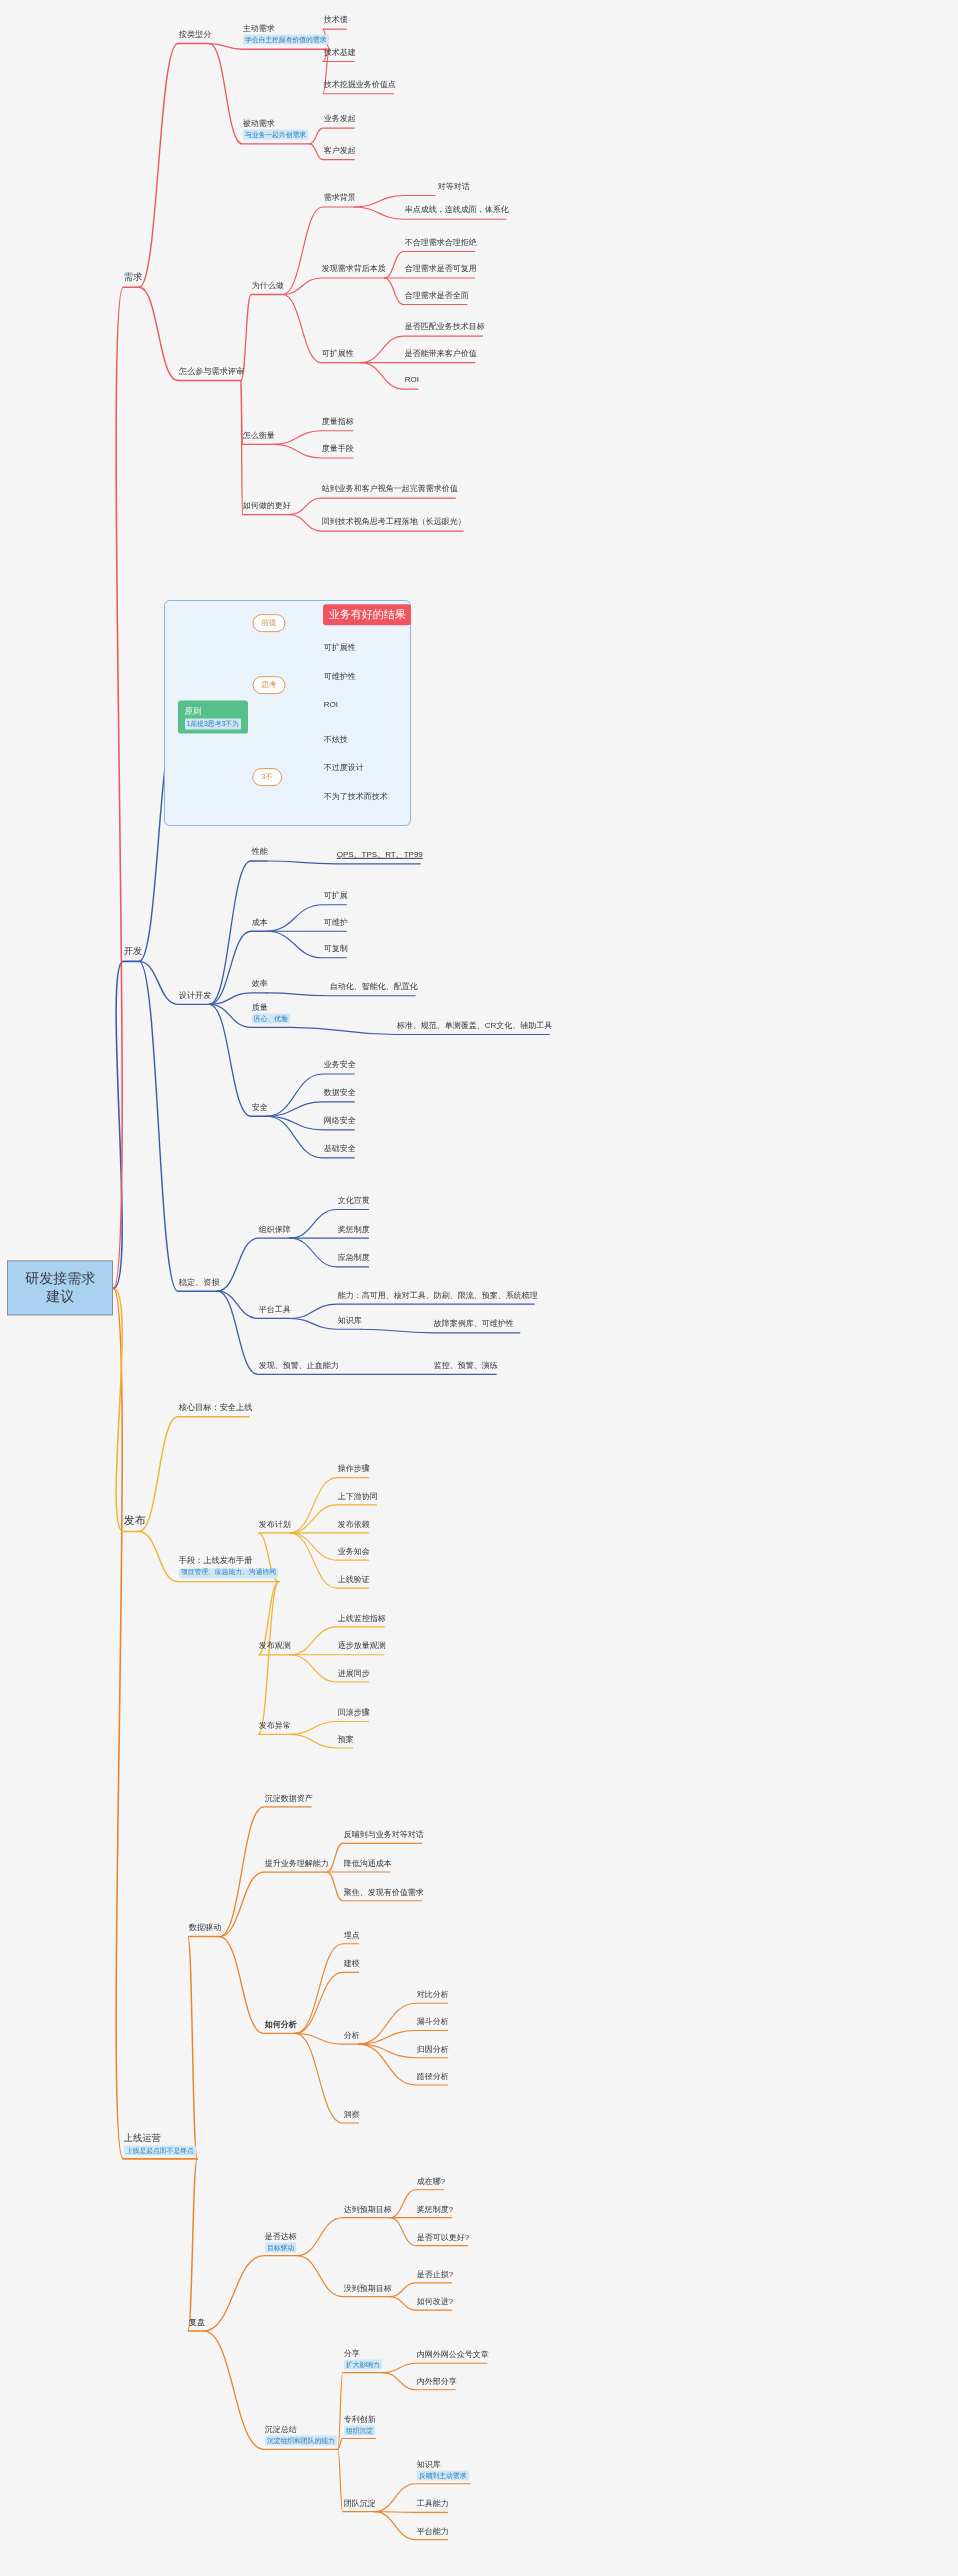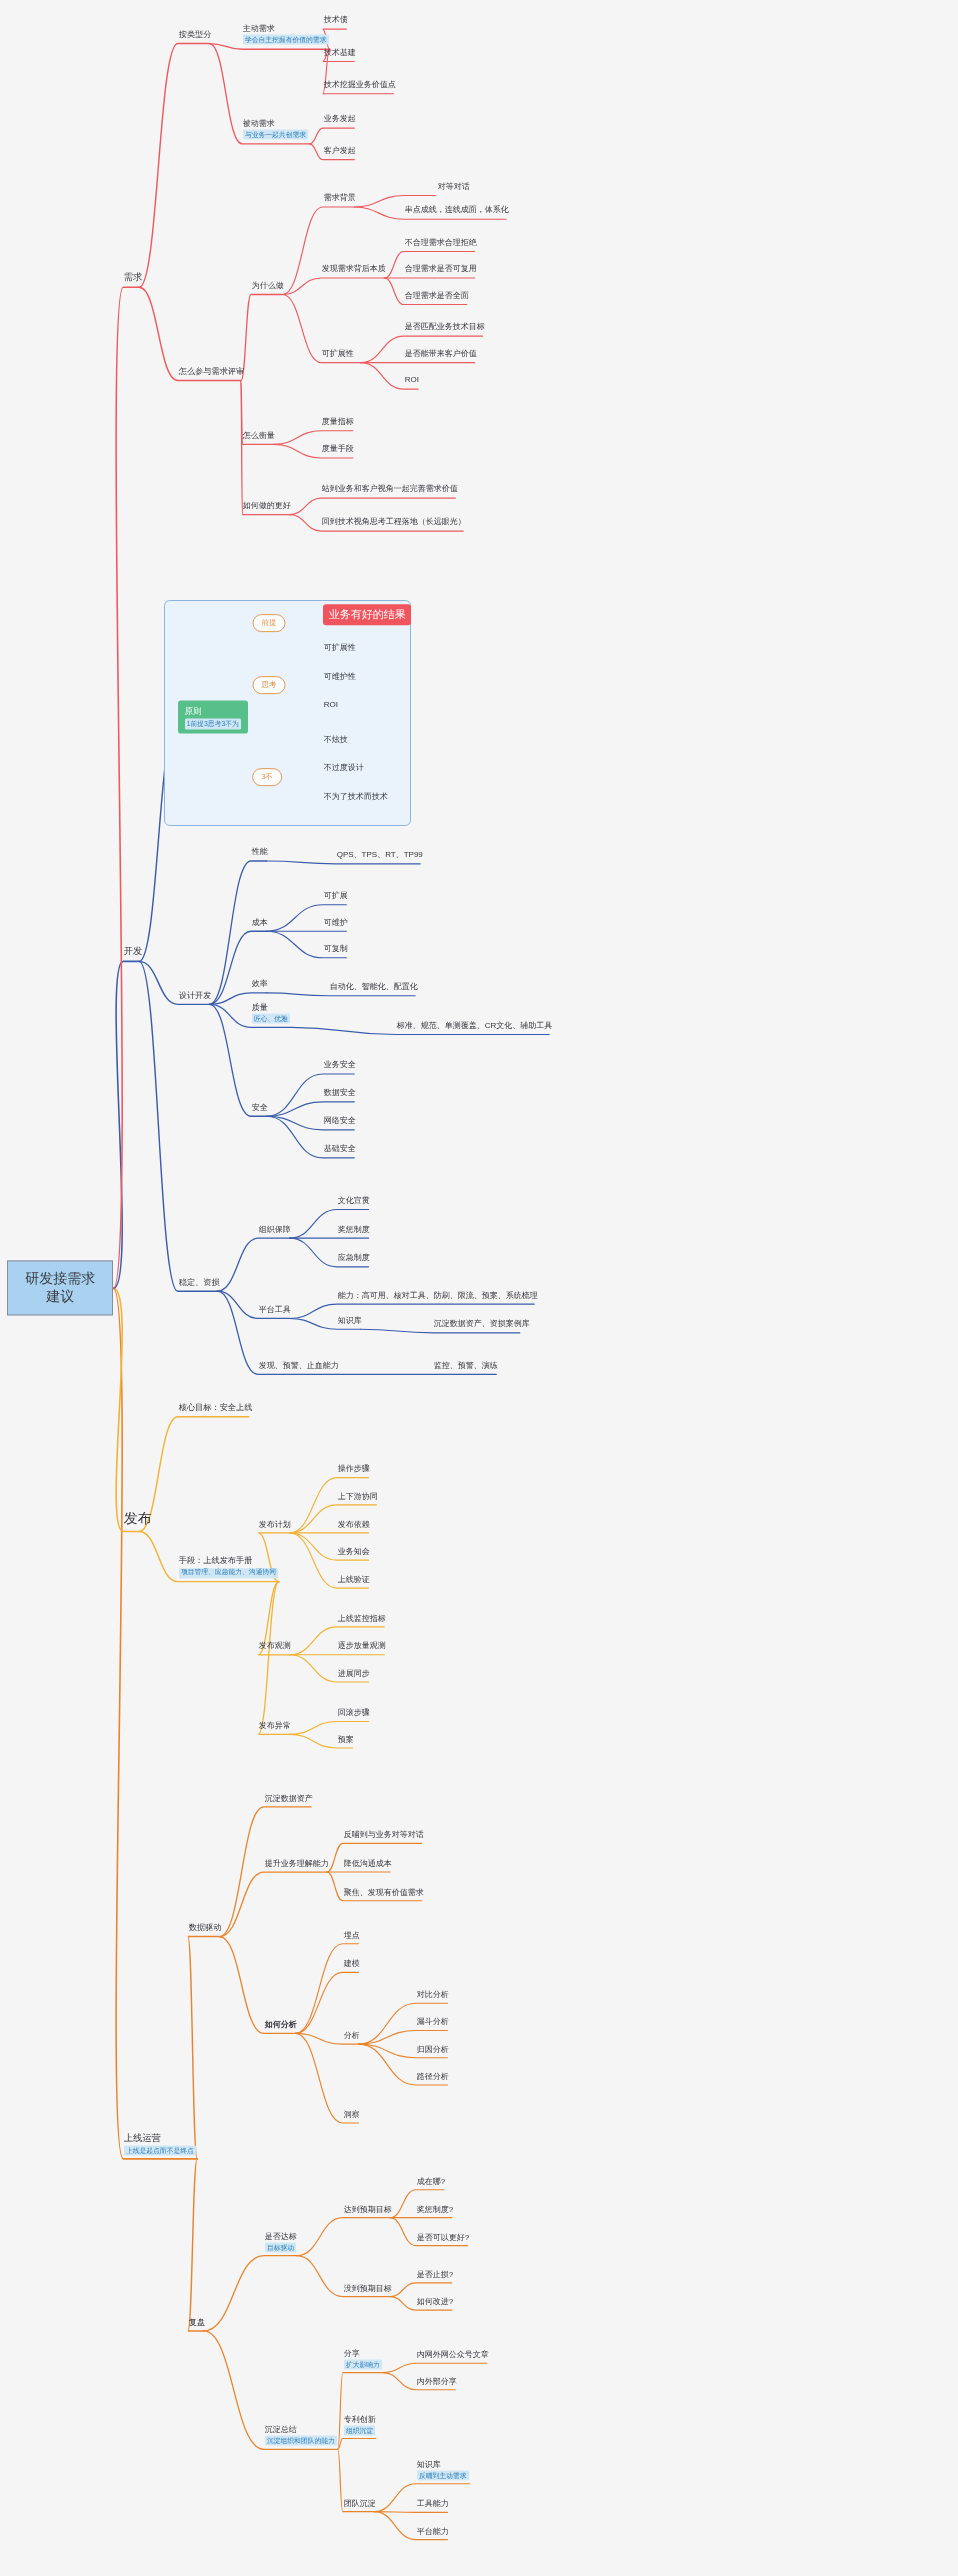--- a/index.html
+++ b/index.html
@@ -324,21 +324,21 @@
       </div>
       <div class="node" style="left: 323px; top: 804px;">
         <span class="t">不为了技术而技术</span>
       </div>
       <div class="node" style="left: 178px; top: 1003px; font-size: 8.2px;">
         <span class="t">设计开发</span>
       </div>
       <div class="node" style="left: 251px; top: 859px;">
         <span class="t">性能</span>
       </div>
-      <div class="node" style="left: 336px; top: 862px;">
+      <div class="node" style="left: 336px; top: 862px; text-decoration: underline;">
         <span class="t">QPS、TPS、RT、TP99</span>
       </div>
       <div class="node" style="left: 251px; top: 930px;">
         <span class="t">成本</span>
       </div>
       <div class="node" style="left: 323px; top: 903px;">
         <span class="t">可扩展</span>
       </div>
       <div class="node" style="left: 323px; top: 930px;">
         <span class="t">可维护</span>
@@ -389,29 +389,29 @@
       <div class="node" style="left: 258px; top: 1317px;">
         <span class="t">平台工具</span>
       </div>
       <div class="node" style="left: 337px; top: 1303px;">
         <span class="t">能力：高可用、核对工具、防刷、限流、预案、系统梳理</span>
       </div>
       <div class="node" style="left: 337px; top: 1328px;">
         <span class="t">知识库</span>
       </div>
       <div class="node" style="left: 433px; top: 1331px;">
-        <span class="t">沉淀数据资产、资损案例库</span>
+        <span class="t">故障案例库、可维护性</span>
       </div>
       <div class="node" style="left: 258px; top: 1373px;">
         <span class="t">发现、预警、止血能力</span>
       </div>
       <div class="node" style="left: 433px; top: 1373px;">
         <span class="t">监控、预警、演练</span>
       </div>
-      <div class="node" style="left: 123px; top: 1530px; font-size: 14px;">
+      <div class="node" style="left: 123px; top: 1530px; font-size: 11px;">
         <span class="t">发布</span>
       </div>
       <div class="node" style="left: 178px; top: 1415px; font-size: 8.2px;">
         <span class="t">核心目标：安全上线</span>
       </div>
       <div class="node" style="left: 178px; top: 1580px; font-size: 8.2px;"><span class="t">手段：上线发布手册</span><span class="sub" style="color: rgb(43, 123, 185); background: rgb(207, 231, 245);">项目管理、应急能力、沟通协同</span></div>
       <div class="node" style="left: 258px; top: 1532px;">
         <span class="t">发布计划</span>
       </div>
       <div class="node" style="left: 337px; top: 1476px;">

